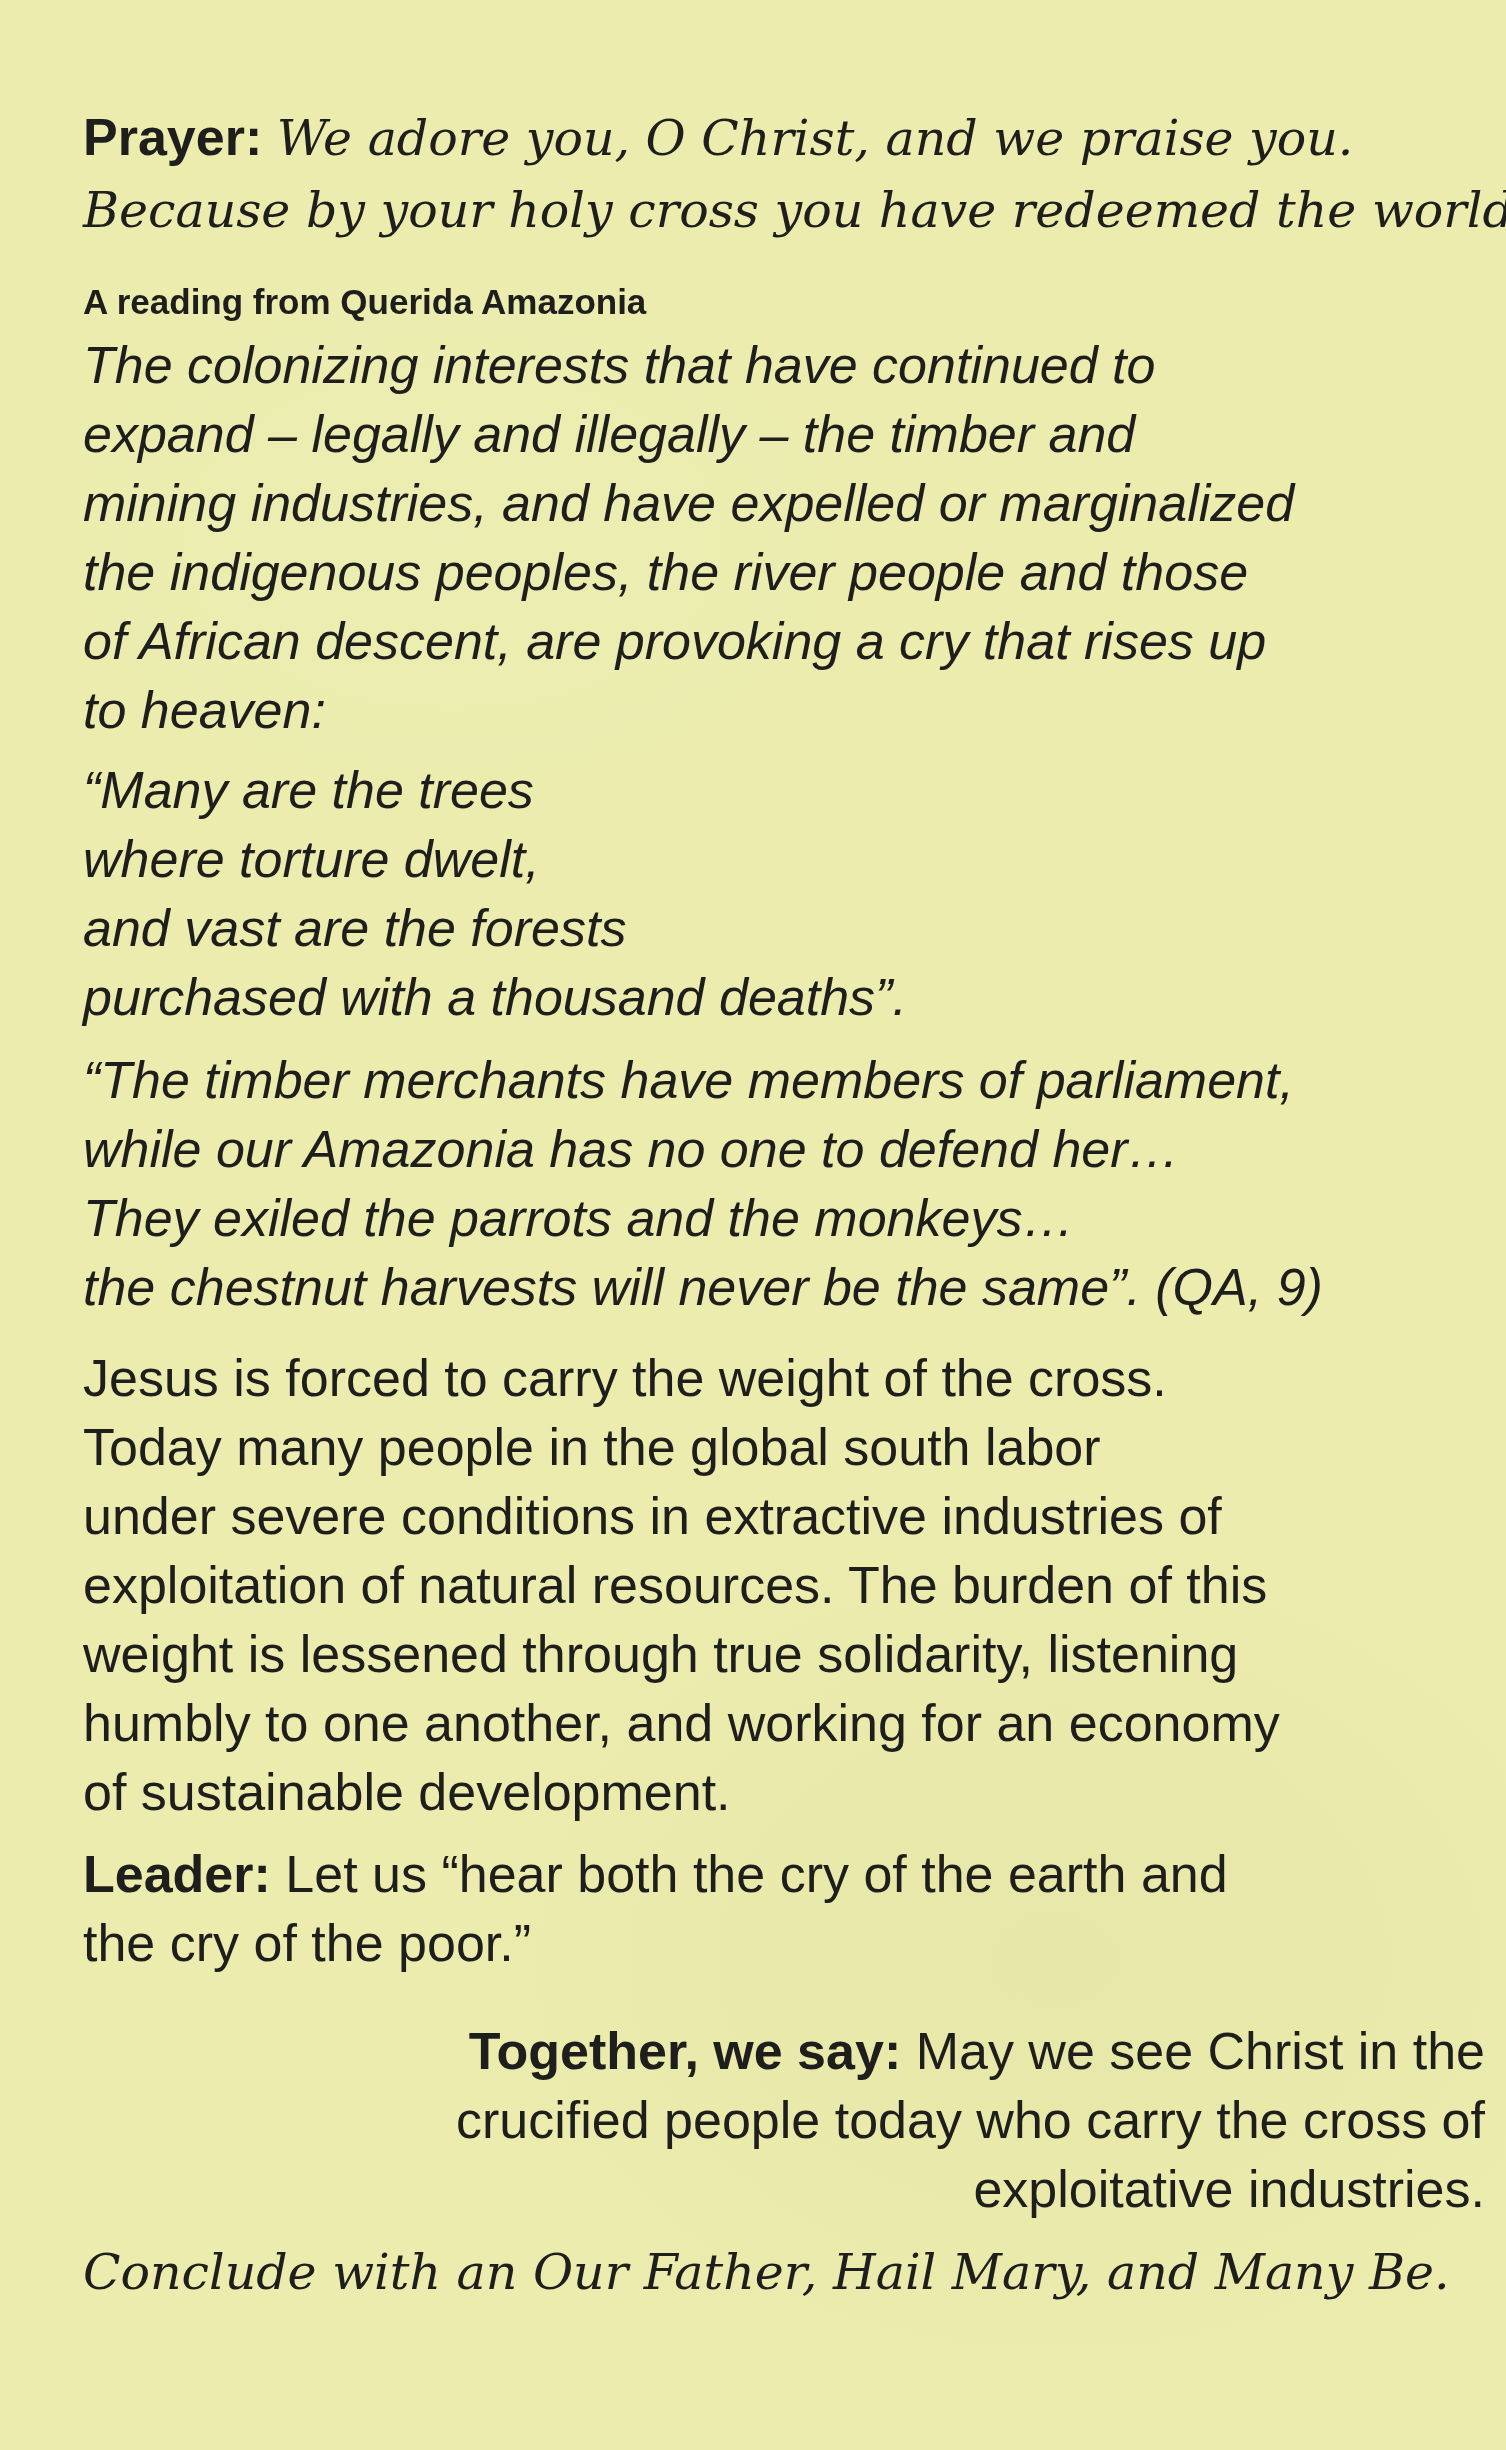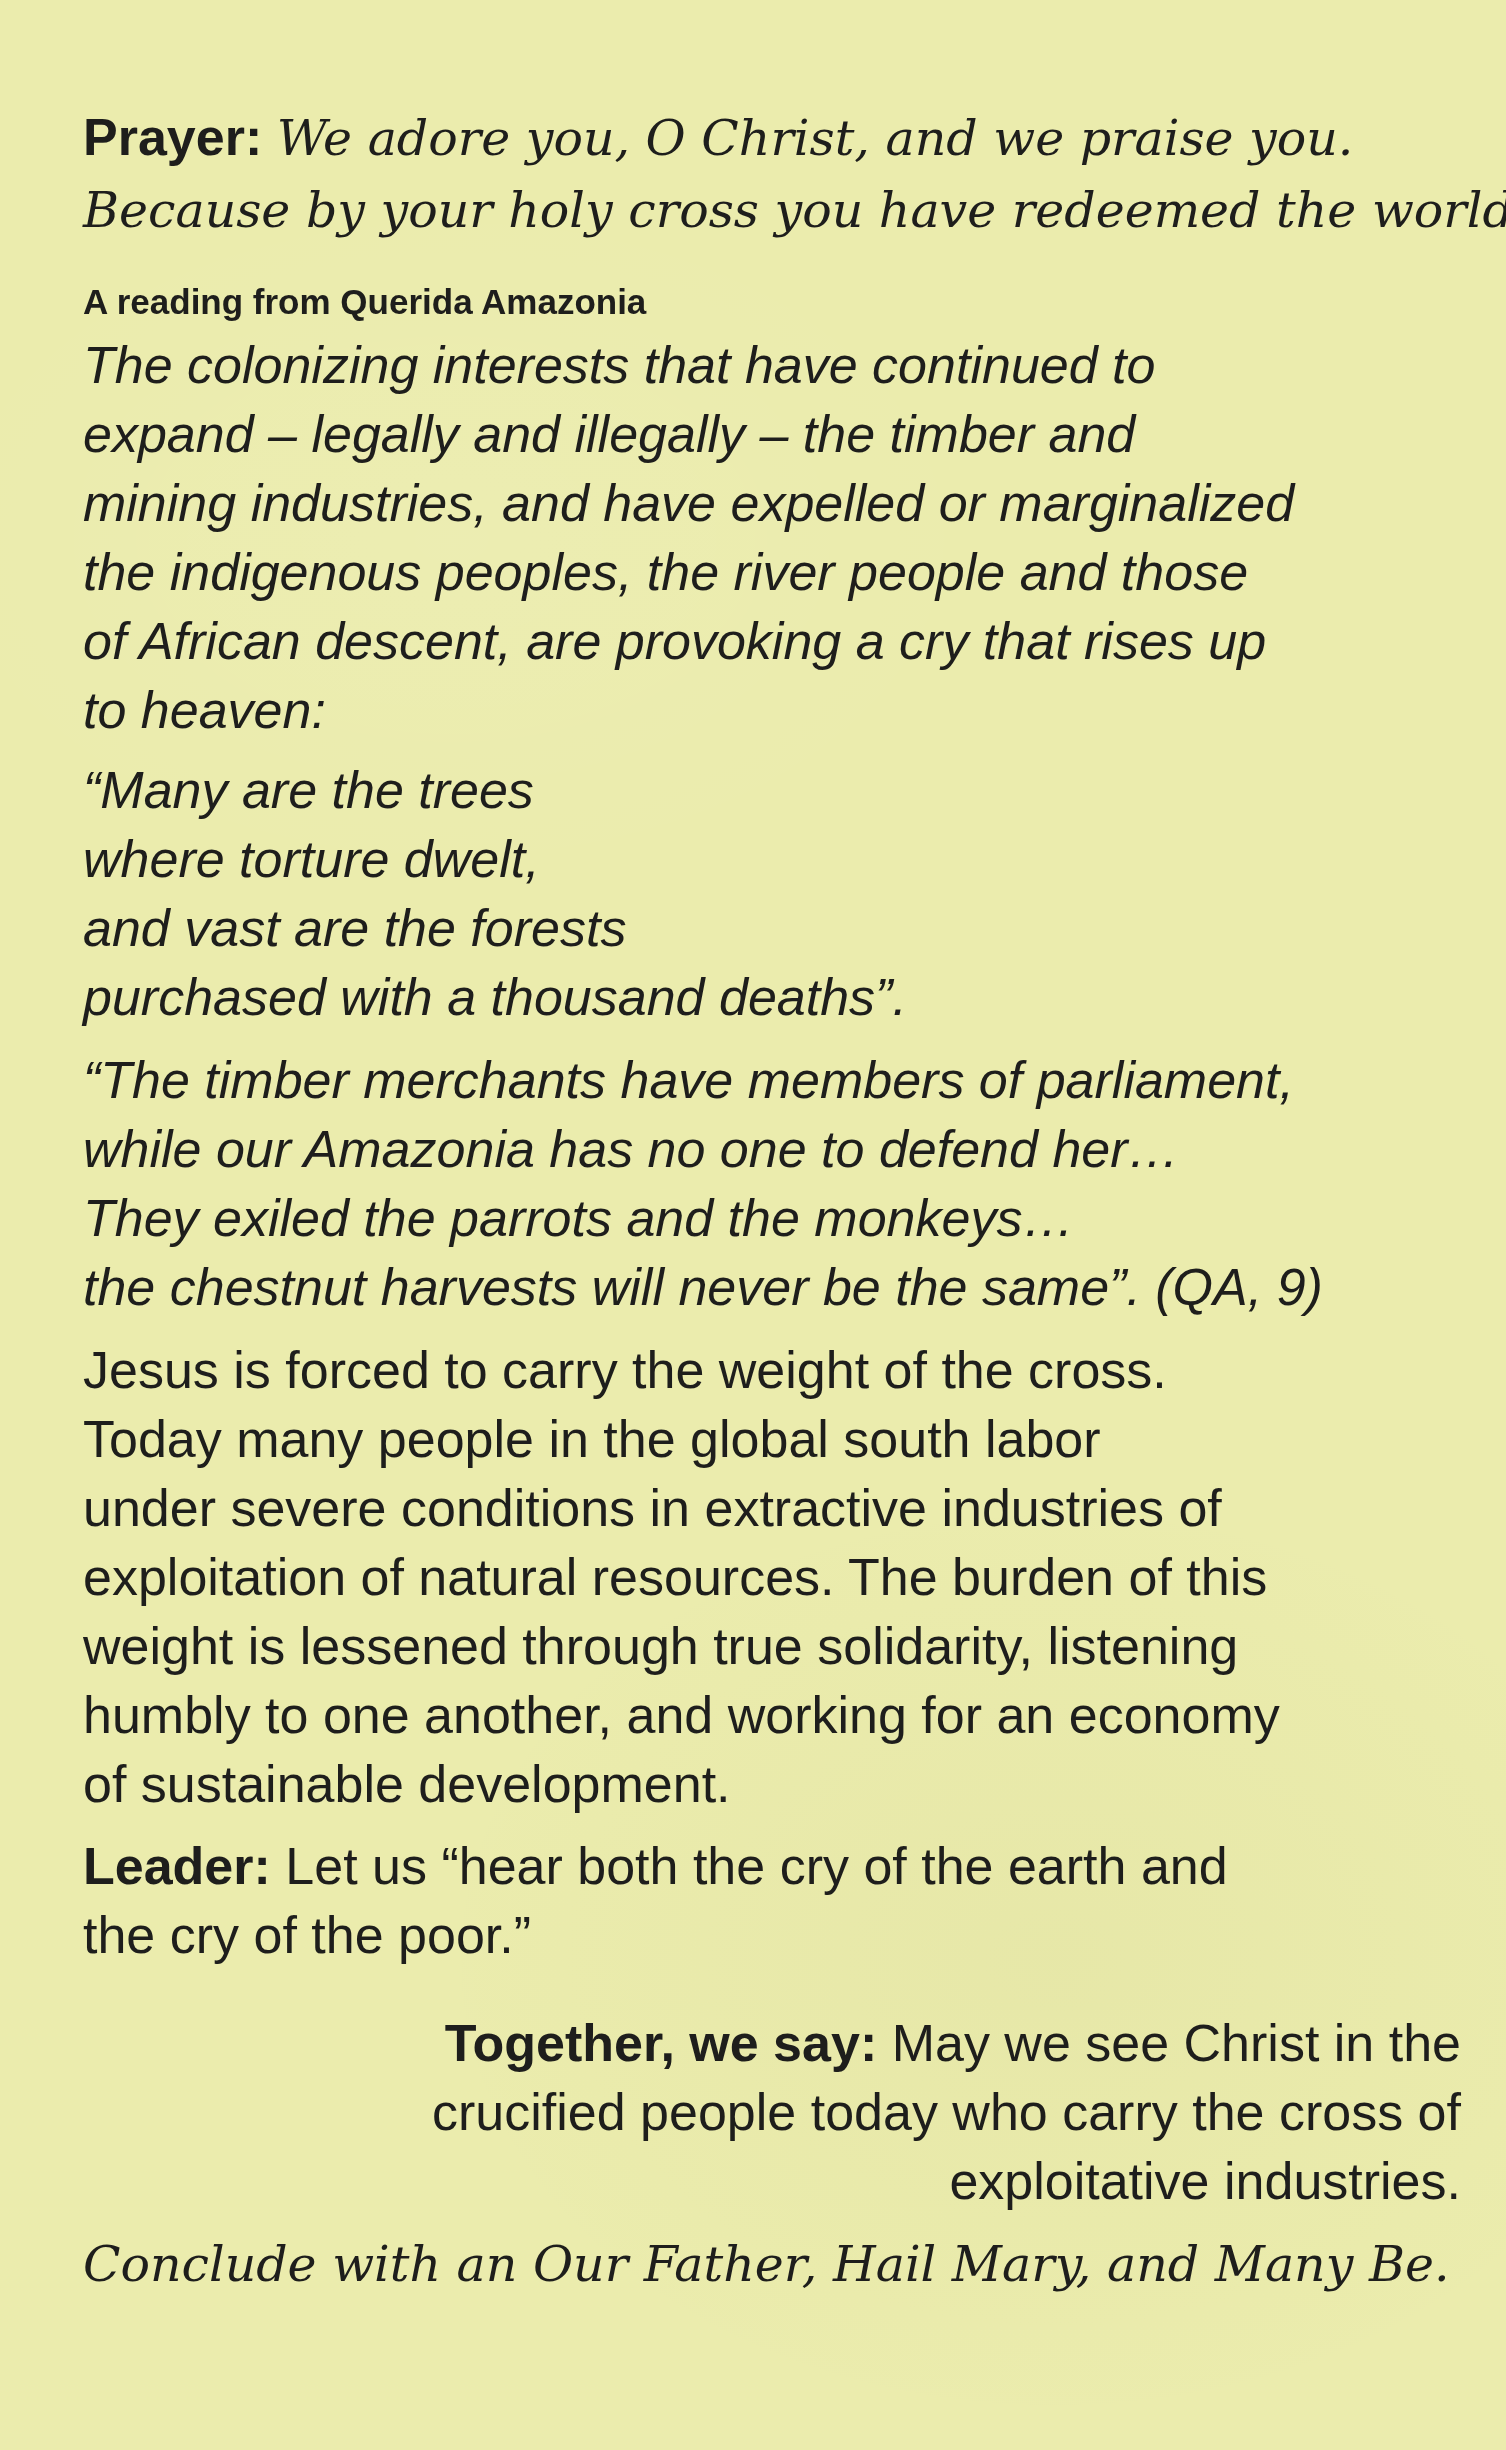--- a/index.html
+++ b/index.html
@@ -8,21 +8,21 @@
     height: 2450px;
     overflow: hidden;
     background: #ebecad;
     color: #1e1e1c;
     font-family: "Liberation Sans", "DejaVu Sans", sans-serif;
   }
   .page {
     position: absolute;
     inset: 0;
     box-sizing: border-box;
-    padding: 103px 45px 0 83px;
+    padding: 103px 21px 0 83px;
     background:
       radial-gradient(784px 504px at 30% 22%, rgba(255,255,255,0.06), rgba(255,255,255,0) 70%),
       radial-gradient(896px 672px at 70% 80%, rgba(120,120,40,0.04), rgba(120,120,40,0) 70%);
   }
   .line {
     font-size: 52px;
     line-height: 69px;
     white-space: nowrap;
   }
   .italic .line { font-style: italic; }
@@ -39,21 +39,21 @@
     margin: 26px 0 0 0;
     font-size: 35px;
     font-weight: bold;
     line-height: 58px;
     white-space: nowrap;
   }
   .para { margin: 0; }
   .reading-paragraph { margin-top: 0; }
   .poem-stanza { margin-top: 11.2px; }
   .quote-paragraph { margin-top: 13.4px; }
-  .reflection-paragraph { margin-top: 14px; }
+  .reflection-paragraph { margin-top: 22px; }
   .leader-paragraph { margin-top: 13.4px; }
   .together-paragraph { margin-top: 39px; text-align: right; }
   .conclusion-rubric { margin-top: 13.4px; }
 </style>
 </head>
 <body style="background: rgb(235, 236, 173); color: rgb(30, 30, 28);">
 
 <div class="page">
 
   <div class="para prayer-block">

